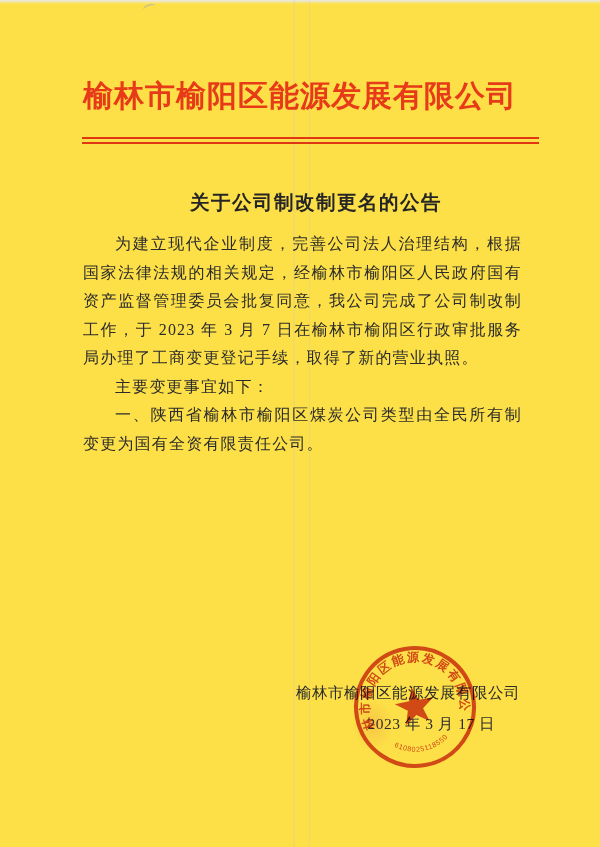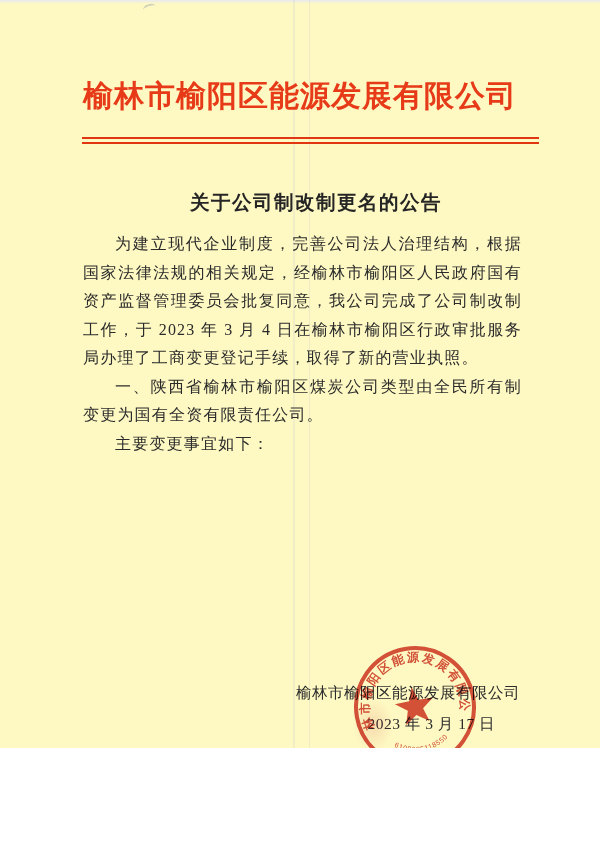--- a/index.html
+++ b/index.html
@@ -4,22 +4,22 @@
 <style>
   :root{
     --red-head:#e73a18;
     --red-rule:#e03612;
     --seal:#cf4438;
     --ink:#2b2b2b;
   }
   html,body{margin:0;padding:0;background:#ffffff;}
   .page{
     position:relative;
-    width:600px;height:748px;
-    background:#fef9c3;
+    width:600px;height:847px;
+    background:#fde047;
     overflow:hidden;
     font-family:"Liberation Serif","DejaVu Serif",serif;
   }
   
   .scan-edge-top{position:absolute;top:0;left:0;width:600px;height:4px;
     background:linear-gradient(180deg,#e9eaee,rgba(255,255,255,0));}
   .scan-tick{position:absolute;top:4px;left:143px;width:13px;height:6px;
     border-top:2px solid #a9adb4;border-radius:50% 50% 0 0;
     transform:rotate(-18deg);opacity:.55;}
   .scan-streak{position:absolute;top:0;height:847px;}
@@ -76,23 +76,23 @@
   <div class="scan-streak s1"></div>
   <div class="scan-streak s2"></div>
 
   <h1 class="letterhead">榆林市榆阳区能源发展有限公司</h1>
 
   <div class="rule"></div>
 
   <h2 class="doc-title">关于公司制改制更名的公告</h2>
 
   <div class="body-text">
-    <p>为建立现代企业制度，完善公司法人治理结构，根据国家法律法规的相关规定，经榆林市榆阳区人民政府国有资产监督管理委员会批复同意，我公司完成了公司制改制工作，于 2023 年 3 月 4 日在榆林市榆阳区行政审批服务局办理了工商变更登记手续，取得了新的营业执照。</p>
+    <p>为建立现代企业制度，完善公司法人治理结构，根据国家法律法规的相关规定，经榆林市榆阳区人民政府国有资产监督管理委员会批复同意，我公司完成了公司制改制工作，于 2023 年 3 月 7 日在榆林市榆阳区行政审批服务局办理了工商变更登记手续，取得了新的营业执照。</p>
+    <p>主要变更事宜如下：</p>
     <p>一、陕西省榆林市榆阳区煤炭公司类型由全民所有制变更为国有全资有限责任公司。</p>
-    <p>主要变更事宜如下：</p>
   </div>
 
   <div class="signature">
     <div>榆林市榆阳区能源发展有限公司</div>
     <div class="sig-date">2023 年 3 月 17 日</div>
   </div>
 
   <div class="seal-smudge"></div>
 
   <div class="seal">

